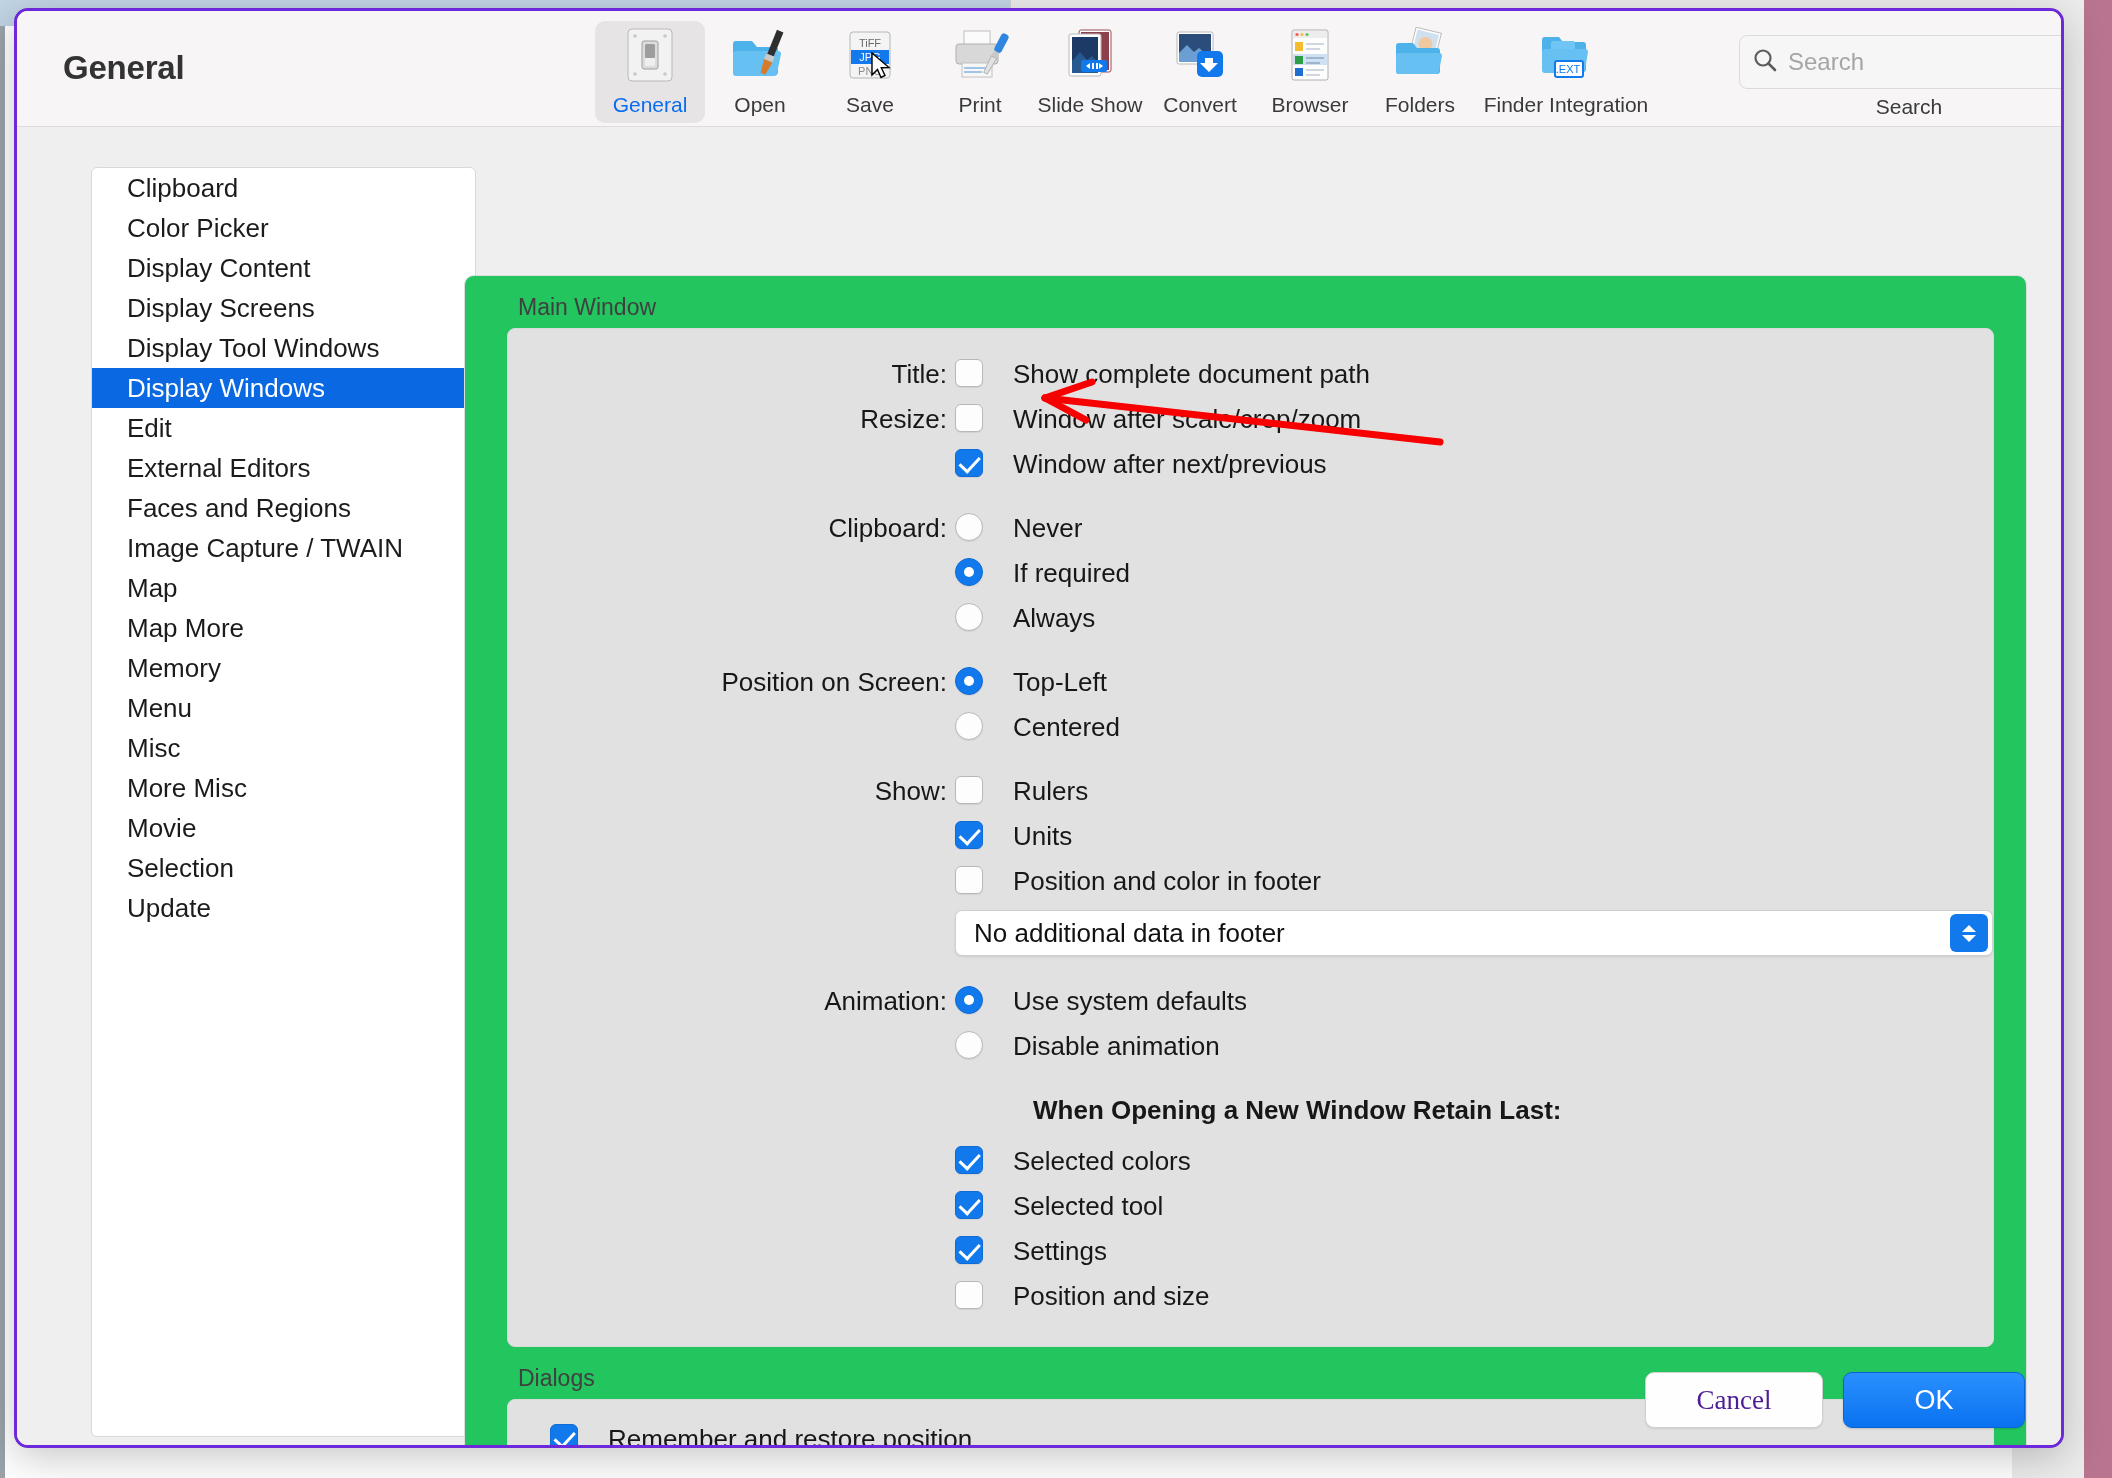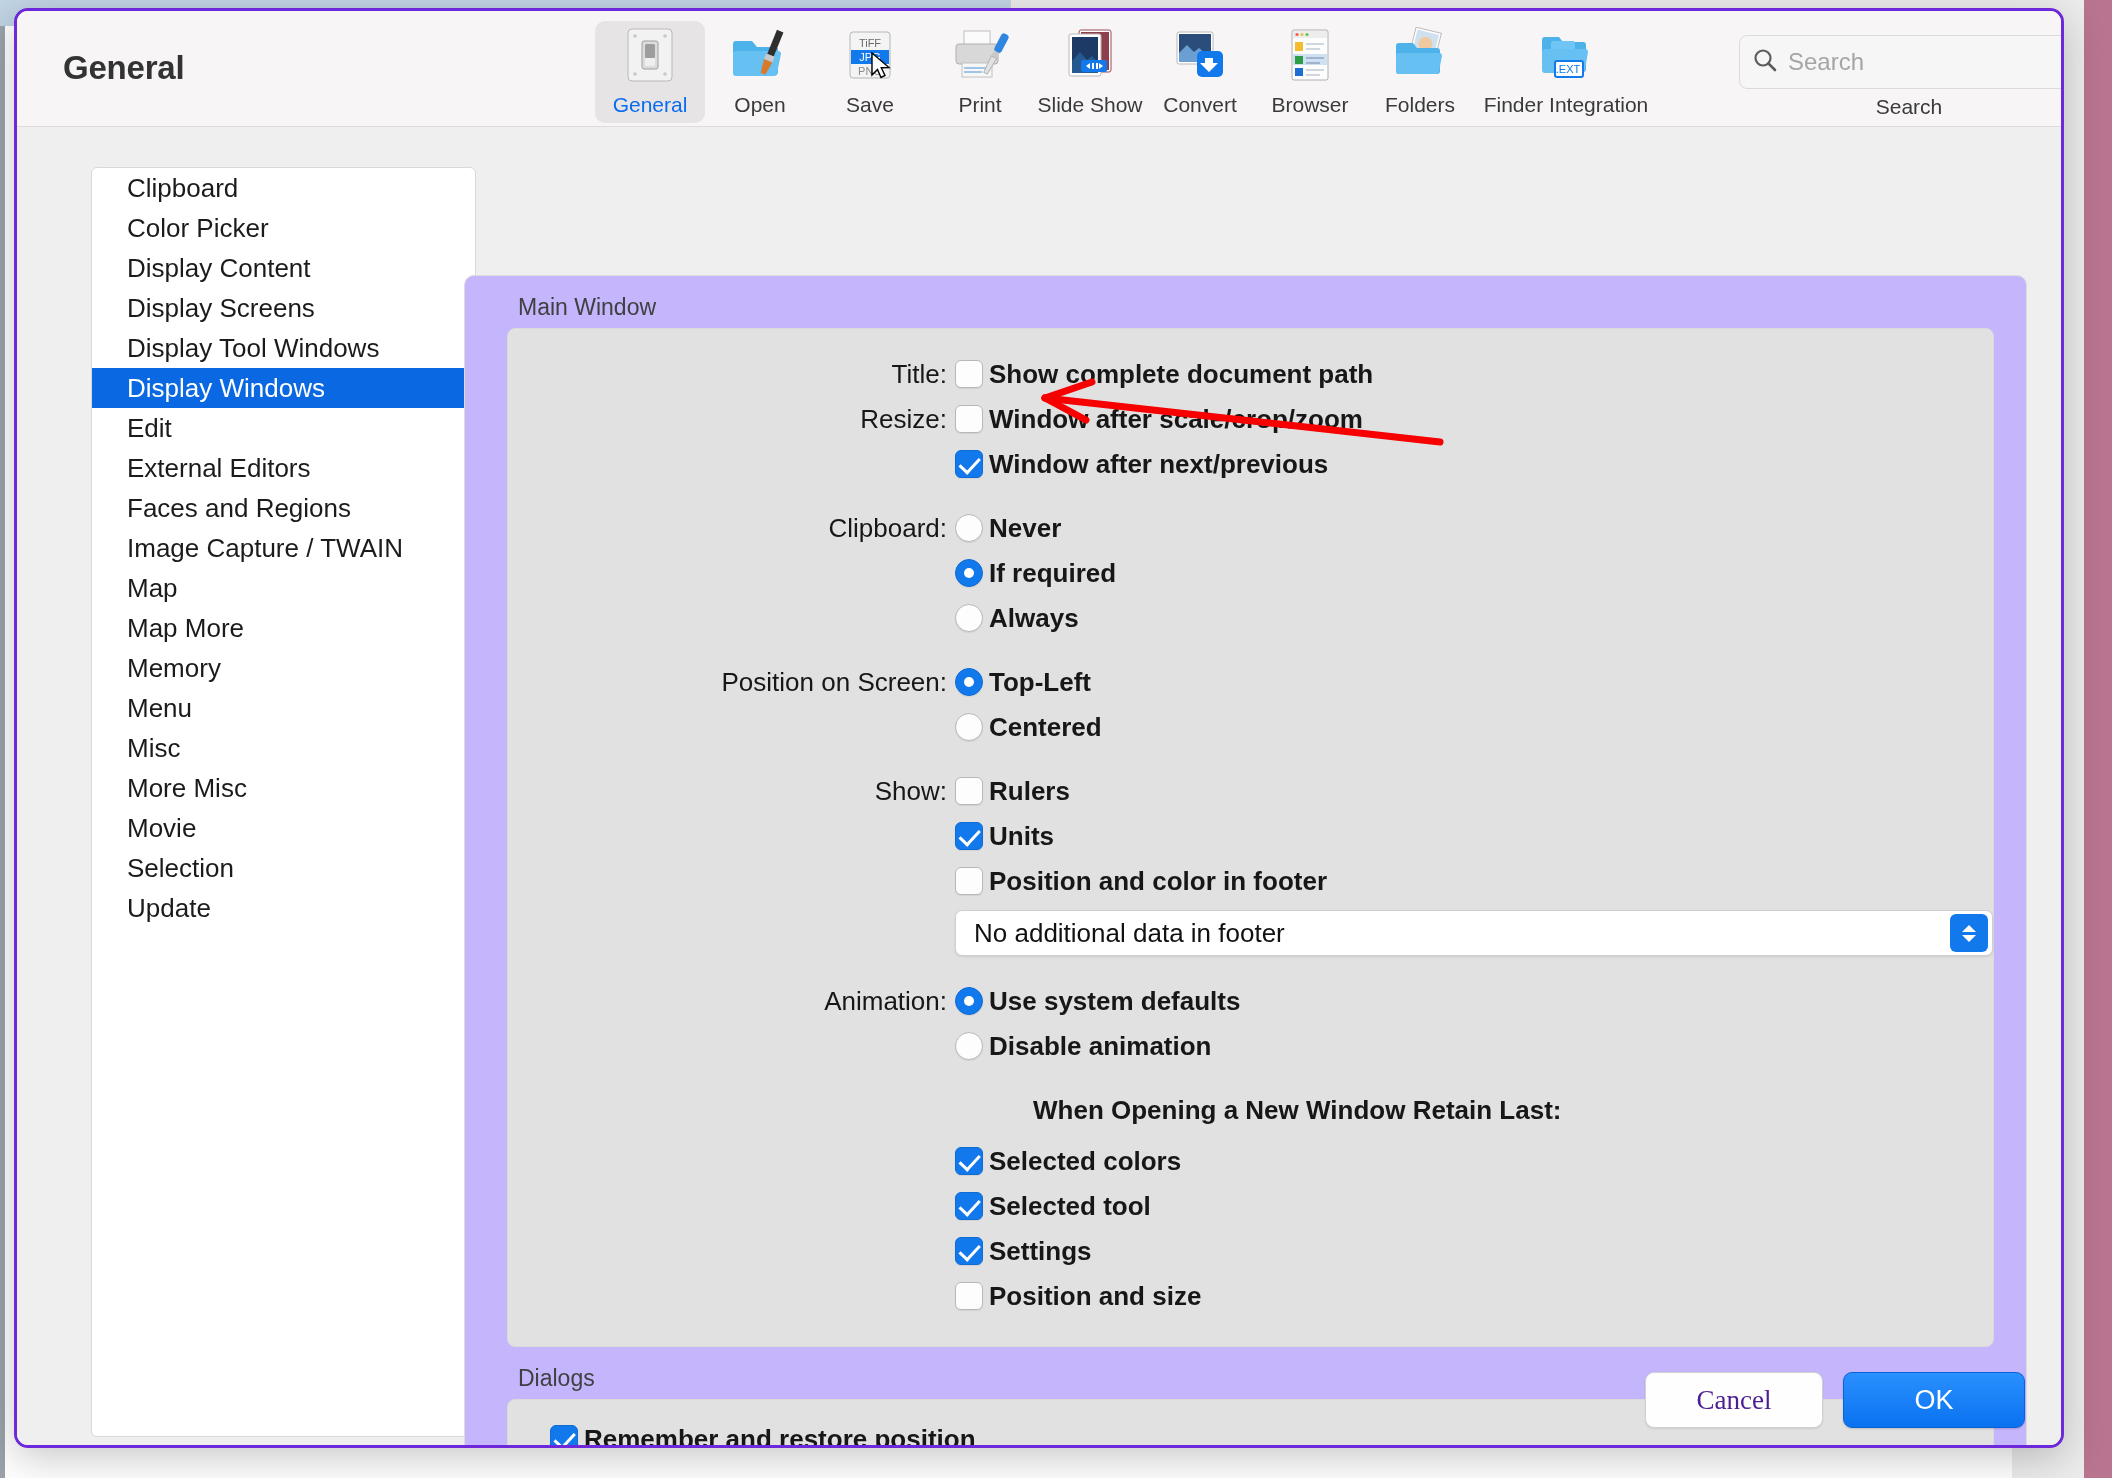--- a/index.html
+++ b/index.html
@@ -140,21 +140,21 @@
     color: #1b1b1b;
     cursor: default;
   }
   .side-item.selected { background: #0a68e3; color: #ffffff; }
 
   
   #main-pane {
     position: absolute;
     left: 447px; top: 148px;
     width: 1563px; height: 1200px;
-    background: #c4b5fd;
+    background: #22c55e;
     border: 1px solid #dddddd;
     border-radius: 10px;
   }
   .group-title {
     font-size: 23px; color: #404040;
     margin: 18px 0 7px 53px;
   }
   .group-box {
     margin: 0 32px 0 42px;
     background: #e2e1e2;
@@ -172,21 +172,21 @@
   }
   .row-label {
     width: 447px;
     text-align: right;
     padding-right: 8px;
     font-size: 26px;
     color: #171717;
     flex: none;
   }
   .ctrl-wrap {
-    display: flex; align-items: center; gap: 6px; font-weight: bold;
+    display: flex; gap: 30px;
   }
   .ctrl-text {
     font-size: 26px; color: #171717;
   }
 
   
   .cb {
     width: 28px; height: 28px; flex: none;
     border-radius: 6px;
     background: #fdfdfd;

